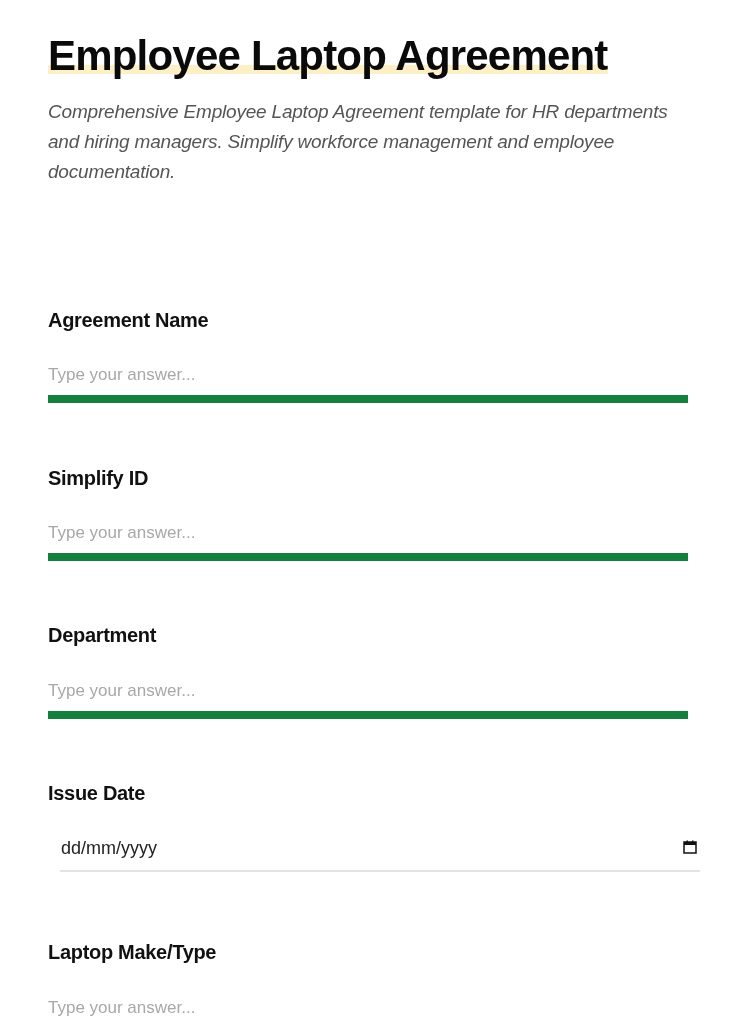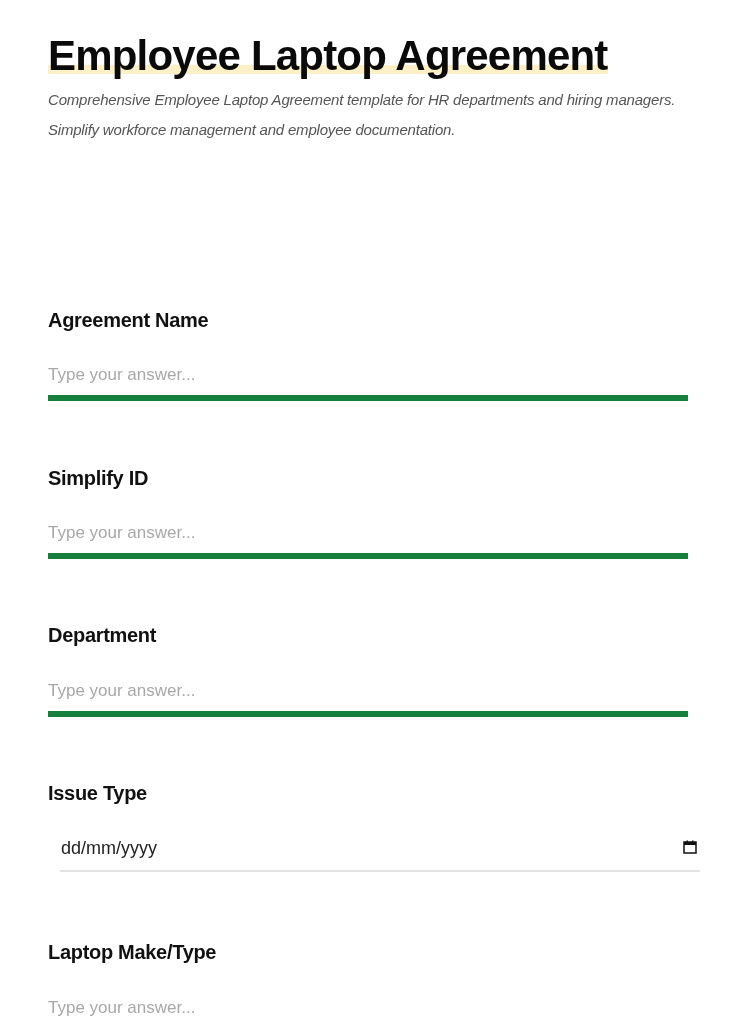--- a/index.html
+++ b/index.html
@@ -8,27 +8,27 @@
     .title {
       margin: 0; padding-top: 28px;
       font-family: "Liberation Sans", sans-serif;
       font-weight: 700; font-size: 42px; line-height: 55px; letter-spacing: -0.8px; color: #0a0a0a;
     }
     .title span.hl {
       background: linear-gradient(to bottom, transparent 0, transparent 70%, #fdf0c6 70%, #fdf0c6 90%, transparent 90%);
       -webkit-box-decoration-break: clone; box-decoration-break: clone;
     }
     .desc {
-      margin: 2px 0 0 0; font-style: italic; font-size: 15px; line-height: 30px; color: #555; letter-spacing: -0.2px;
+      margin: 14px 0 0 0; font-style: italic; font-size: 19px; line-height: 30px; color: #555; letter-spacing: -0.2px;
     }
     .field { position: absolute; left: 48px; width: 640px; }
     .label { font-weight: 700; font-size: 20px; color: #111; letter-spacing: -0.3px; }
     .input {
       position: absolute; left: 0; width: 640px; height: 40px;
-      border: none; border-bottom: 6px solid #15803d; outline: none; background: transparent;
+      border: none; border-bottom: 8px solid #15803d; outline: none; background: transparent;
       font-family: "Liberation Sans", sans-serif; font-size: 17px; padding: 0; color: #222;
     }
     .input::placeholder { color: #a8a8a8; }
     .date-wrap { position: absolute; left: 12px; width: 640px; height: 40px; border-bottom: 2px solid #e3e3e3; }
     .date-text { position: absolute; left: 1px; top: 8px; font-size: 18px; color: #222; }
     .cal-icon { position: absolute; right: 3px; top: 10px; width: 14px; height: 14px; }
   </style>
 </head>
 <body>
 
@@ -48,21 +48,21 @@
   <div class="label">Simplify ID</div>
   <input class="input" style="top: 46px;" type="text" placeholder="Type your answer...">
 </div>
 
 <div class="field" style="top:624px;">
   <div class="label">Department</div>
   <input class="input" style="top: 47px;" type="text" placeholder="Type your answer...">
 </div>
 
 <div class="field" style="top:782px;">
-  <div class="label">Issue Type</div>
+  <div class="label">Issue Date</div>
   <div class="date-wrap" style="top:48px;">
     <span class="date-text">dd/mm/yyyy</span>
     <svg class="cal-icon" viewBox="0 0 14 14">
       <rect x="1" y="2" width="12" height="11" fill="none" stroke="#111" stroke-width="1.5"></rect>
       <rect x="1" y="2" width="12" height="3" fill="#111"></rect>
       <rect x="3.5" y="0.5" width="1.5" height="2.5" fill="#111"></rect>
       <rect x="9" y="0.5" width="1.5" height="2.5" fill="#111"></rect>
     </svg>
   </div>
 </div>

